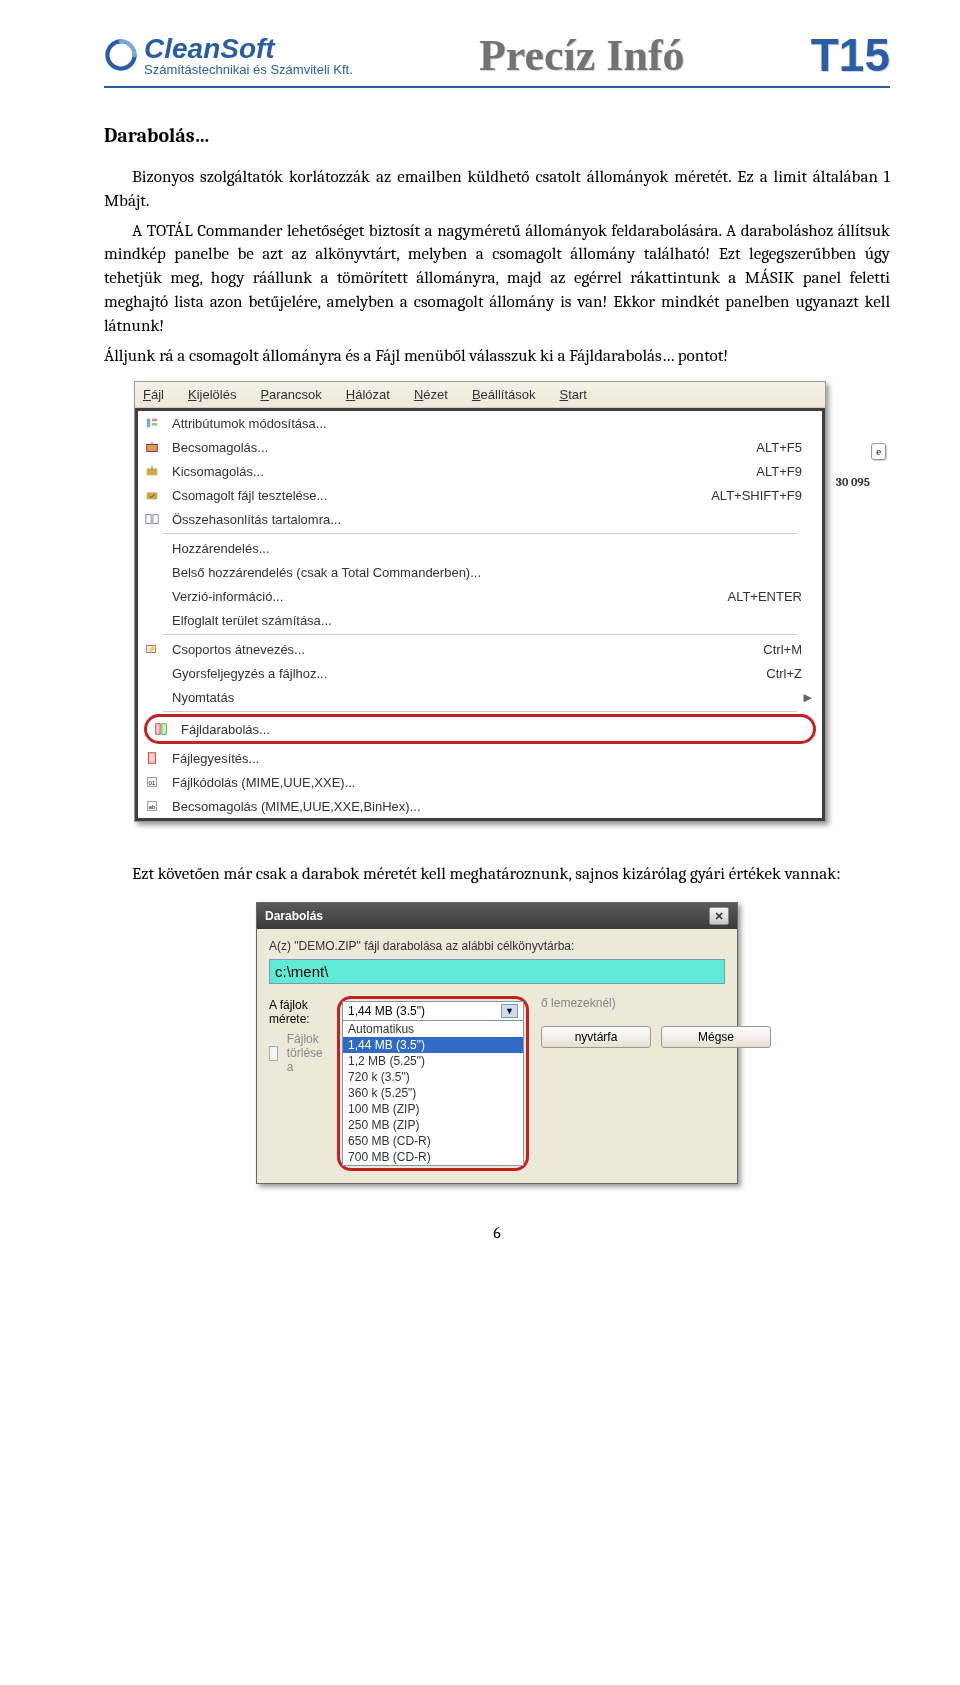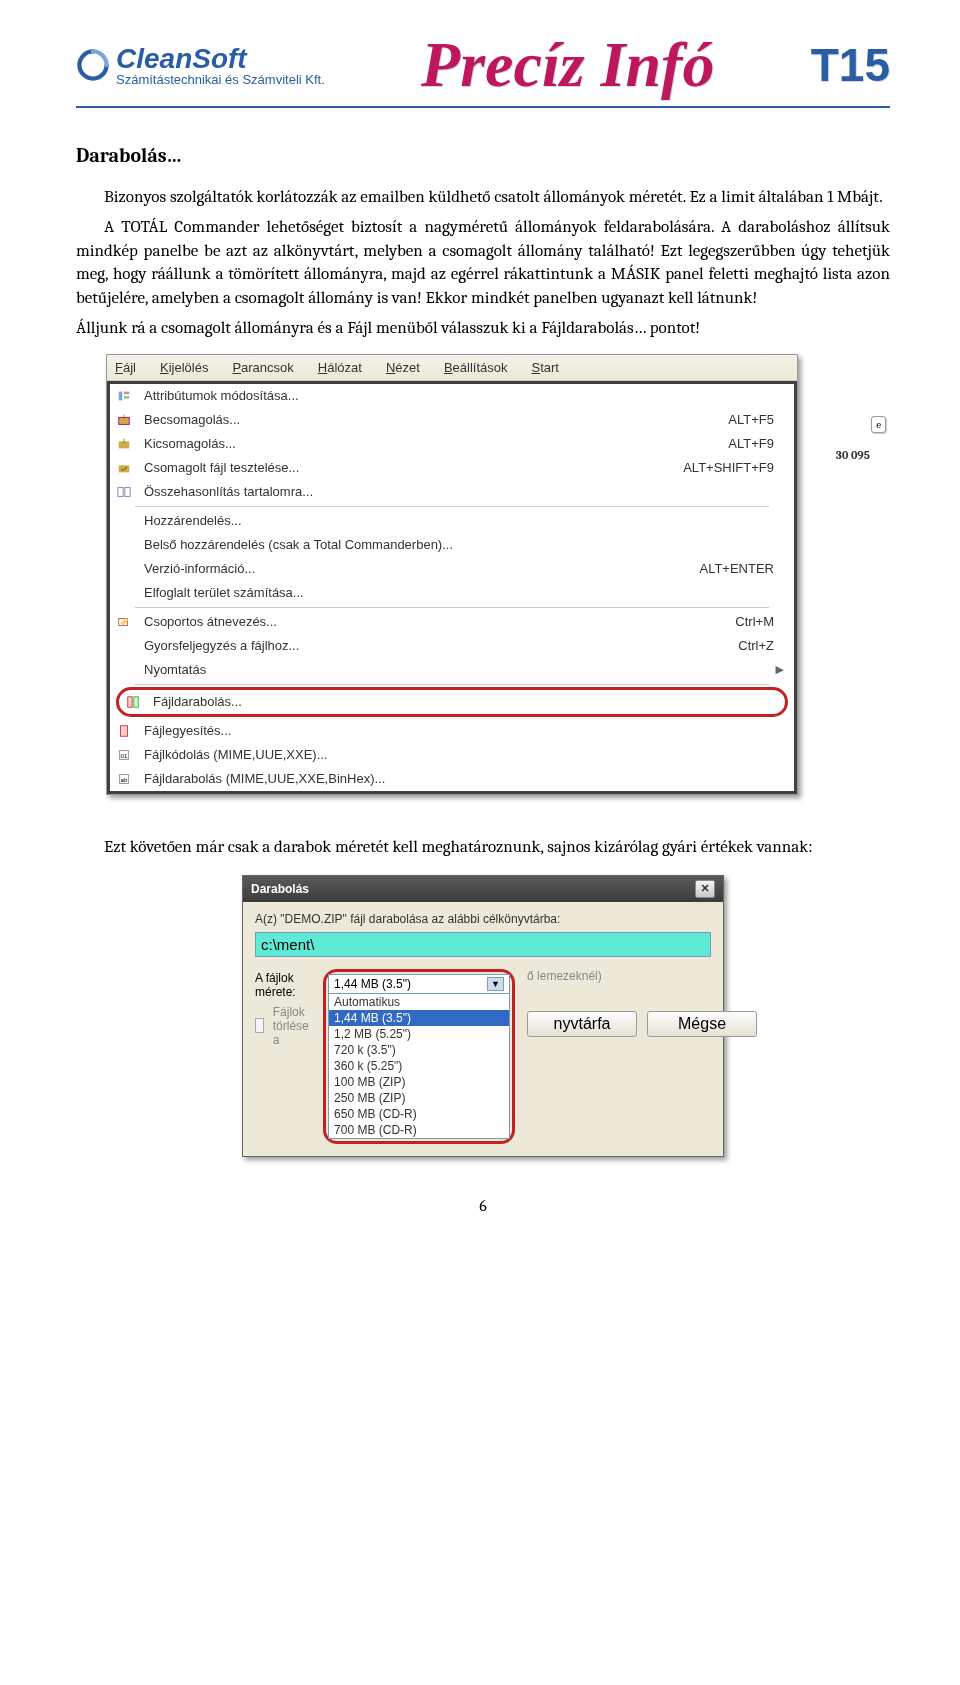--- a/index.html
+++ b/index.html
@@ -1,23 +1,23 @@
 <!DOCTYPE html>
 <html><head>
 <meta charset="utf-8">
 <style>
 body{margin:0;font-family:Cambria,Georgia,serif;background:#fff;color:#000;width:960px}
-.page{padding:28px 70px 30px 76px}
+.page{padding:28px 70px 30px 104px}
 .header{display:flex;align-items:center;justify-content:space-between;border-bottom:2px solid #2a5da4;padding-bottom:4px;margin-bottom:36px}
 .logo{display:flex;align-items:center;gap:6px}
 .logo-mark{width:34px;height:34px}
 .logo-text{display:flex;flex-direction:column;line-height:1}
 .logo-main{font-family:Arial,sans-serif;font-weight:bold;font-style:italic;font-size:28px;color:#2a5da4}
 .logo-sub{font-family:Arial,sans-serif;font-size:13px;color:#2a5da4;font-weight:normal}
-.title-center{font-family:Georgia,serif;font-style:italic;font-weight:bold;font-size:64px;color:#be185d;text-shadow:1px 1px 0 #cfd8e8}
+.title-center{font-family:Georgia,serif;font-weight:bold;font-size:44px;color:#737373;text-shadow:1px 1px 0 #cfd8e8}
 .title-right{font-family:Arial,sans-serif;font-weight:bold;font-size:46px;color:#2a5da4;text-shadow:1px 1px 0 #cfd8e8}
 h2{font-size:20px;font-weight:bold;margin:0 0 18px 0}
 p{font-size:17px;line-height:1.4;text-align:justify;margin:0 0 6px 0}
 .indent{text-indent:28px}
 .screenshot1{margin:14px 0 40px 30px;border:1px solid #999;box-shadow:3px 3px 5px rgba(0,0,0,.4);width:690px;font-family:Tahoma,sans-serif;font-size:13px;background:#ece9d8}
 .menubar{display:flex;gap:24px;padding:5px 8px;background:linear-gradient(#f4f2e8,#ece9d8);border-bottom:1px solid #ccc}
 .menubar span{color:#333}
 .menubar .ul{text-decoration:underline}
 .dropdown{background:#fff;border:3px solid #404040}
 .menuitem{display:flex;align-items:center;padding:4px 10px 4px 4px;gap:10px}
@@ -37,22 +37,22 @@
 .dlg-label{margin-bottom:6px;color:#333}
 .dlg-input{width:100%;border:1px solid #7a98b8;background:#5eead4;padding:3px 5px;box-sizing:border-box;margin-bottom:12px;font-family:Tahoma,sans-serif;font-size:15px}
 .dlg-row{display:flex;align-items:flex-start;gap:8px;position:relative}
 .dlg-col-left{width:118px;padding-top:2px}
 .combo{border:1px solid #7a98b8;background:#fff;width:180px}
 .combo-sel{padding:2px 5px;display:flex;justify-content:space-between;align-items:center;background:#fff}
 .combo-list{border-top:1px solid #7a98b8}
 .combo-opt{padding:1px 5px;color:#333}
 .combo-opt.sel{background:#316ac5;color:#fff}
 .redbox{border:3px solid #c62121;border-radius:14px;padding:2px}
-.dlg-right{display:flex;flex-direction:column;gap:24px;flex:1;margin-left:4px}
-.btn{background:linear-gradient(#fdfdfd,#e4e1d4);border:1px solid #999;border-radius:3px;padding:3px 0;text-align:center;width:110px;font-family:Tahoma,sans-serif;font-size:16px}
+.dlg-right{display:flex;flex-direction:column;gap:12px;flex:1;margin-left:4px}
+.btn{background:linear-gradient(#fdfdfd,#e4e1d4);border:1px solid #999;border-radius:3px;padding:3px 0;text-align:center;width:110px;font-family:Tahoma,sans-serif;font-size:12px}
 .checkbox-row{display:flex;align-items:center;gap:9px;color:#888;margin-top:6px}
 .cb{width:13px;height:13px;border:1px solid #aaa;background:#f5f5f5}
 .btnrow{display:flex;gap:10px;justify-content:flex-end;margin-top:4px}
 .pagenum{text-align:center;font-size:16px;margin-top:40px}
 .mini-ico{width:16px;height:14px}
 </style>
 </head>
 <body>
 
 <div class="page">
@@ -206,21 +206,21 @@
             </span>
             <span class="label">Fájlkódolás (MIME,UUE,XXE)...</span>
           </div>
       <div class="menuitem">
             <span class="icon">
               <svg class="mini-ico" viewBox="0 0 16 16">
                 <rect x="3" y="3" width="10" height="10" fill="#fff" stroke="#888"></rect>
                 <text x="4" y="11" font-size="7">ab</text>
               </svg>
             </span>
-            <span class="label">Fájldarabolás (MIME,UUE,XXE,BinHex)...</span>
+            <span class="label">Becsomagolás (MIME,UUE,XXE,BinHex)...</span>
           </div>
     </div>
   </div>
   <div class="side-chip">e</div>
   <div class="side-num">30 095</div>
   </div>
 
   <p class="indent">Ezt követően már csak a darabok méretét kell meghatároznunk, sajnos kizárólag gyári értékek vannak:</p>
 
   <div class="screenshot2">

